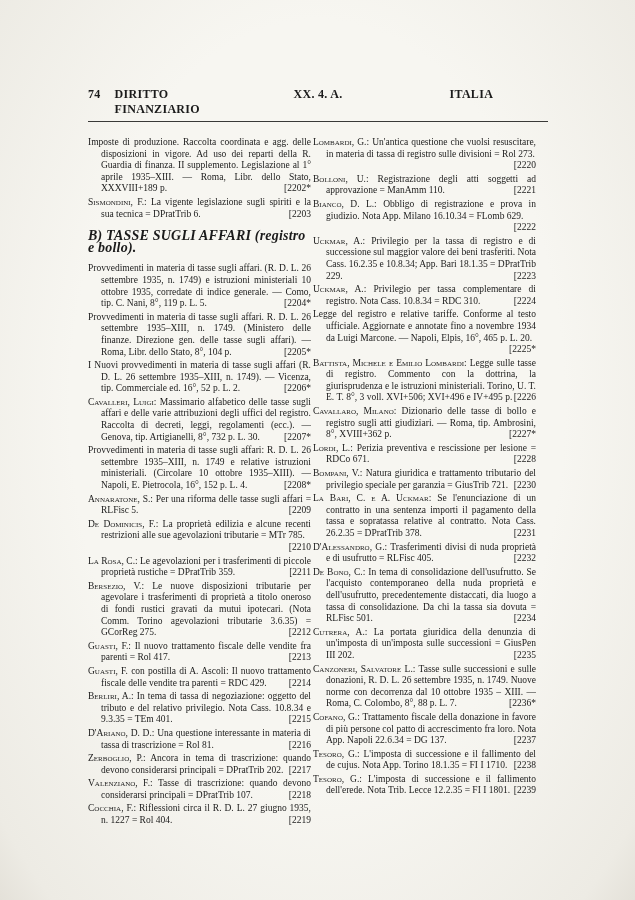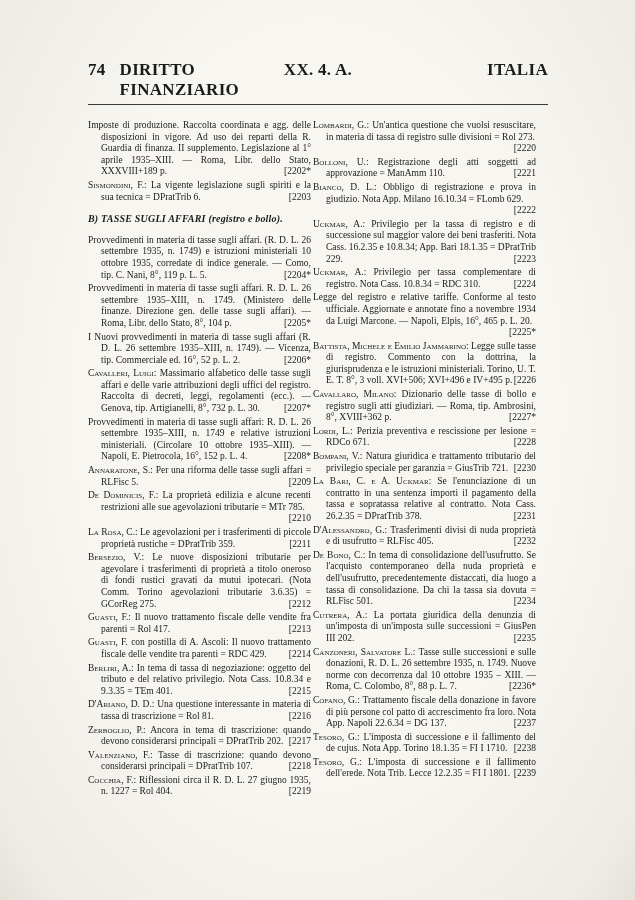--- a/index.html
+++ b/index.html
@@ -12,27 +12,27 @@
     width: 635px;
     height: 900px;
     background: radial-gradient(ellipse at 50% 45%, #f7f6f1 55%, #edebe4 92%, #e4e1d9 100%);
     color: #1b1b1b;
     padding: 60px 87px 0 88px;
     overflow: hidden;
   }
   .page-header {
     display: flex;
     align-items: baseline;
-    font-size: 17px;
+    font-size: 12px;
     font-weight: bold;
     letter-spacing: 0.3px;
   }
   .hdr-left { display: flex; gap: 14px; flex: 1; }
   .hdr-center { flex: 1; text-align: center; }
-  .hdr-right { flex: 1; text-align: right; }
+  .hdr-right { flex: 1; text-align: center; margin-top: 27px; }
   .header-rule {
     border-bottom: 1.2px solid #3a3a38;
     margin-top: 4px;
   }
   .columns {
     display: flex;
     gap: 2px;
     margin-top: 15px;
   }
   .col {
@@ -45,21 +45,21 @@
     padding-left: 13px;
     text-indent: -13px;
     margin-bottom: 2px;
     overflow: hidden; 
   }
   .entry .author { font-variant: small-caps; }
   .entry .ref { float: right; padding-left: 6px; }
   .section-heading {
     font-weight: bold;
     font-style: italic;
-    font-size: 10px;
+    font-size: 14px;
     margin: 10px 0 10px 0;
     letter-spacing: 0.2px;
   }
 </style>
 </head>
 <body>
 
 <div class="page">
 
   <div class="page-header">
@@ -95,21 +95,21 @@
         <div class="entry"><span class="author">Valenziano, F.:</span><span> Tasse di trascrizione: quando devono considerarsi principali = DPratTrib 107.</span><span class="ref">[2218</span></div>
         <div class="entry"><span class="author">Cocchia, F.:</span><span> Riflessioni circa il R. D. L. 27 giugno 1935, n. 1227 = Rol 404.</span><span class="ref">[2219</span></div>
       </div>
     <div class="col" id="col-right">
         <div class="entry"><span class="author">Lombardi, G.:</span><span> Un'antica questione che vuolsi resuscitare, in materia di tassa di registro sulle divisioni = Rol 273.</span><span class="ref">[2220</span></div>
         <div class="entry"><span class="author">Bolloni, U.:</span><span> Registrazione degli atti soggetti ad approvazione = ManAmm 110.</span><span class="ref">[2221</span></div>
         <div class="entry"><span class="author">Bianco, D. L.:</span><span> Obbligo di registrazione e prova in giudizio. Nota App. Milano 16.10.34 = FLomb 629.</span><span class="ref">[2222</span></div>
         <div class="entry"><span class="author">Uckmar, A.:</span><span> Privilegio per la tassa di registro e di successione sul maggior valore dei beni trasferiti. Nota Cass. 16.2.35 e 10.8.34; App. Bari 18.1.35 = DPratTrib 229.</span><span class="ref">[2223</span></div>
         <div class="entry"><span class="author">Uckmar, A.:</span><span> Privilegio per tassa complementare di registro. Nota Cass. 10.8.34 = RDC 310.</span><span class="ref">[2224</span></div>
         <div class="entry"><span class="author"></span><span>Legge del registro e relative tariffe. Conforme al testo ufficiale. Aggiornate e annotate fino a novembre 1934 da Luigi Marcone. — Napoli, Elpis, 16°, 465 p. L. 20.</span><span class="ref">[2225*</span></div>
-        <div class="entry"><span class="author">Battista, Michele e Emilio Jammarino:</span><span> Legge sulle tasse di registro. Commento con la dottrina, la giurisprudenza e le istruzioni ministeriali. Torino, U. T. E. T. 8°, 3 voll. XVI+506; XVI+496 e IV+495 p.</span><span class="ref">[2226</span></div>
+        <div class="entry"><span class="author">Battista, Michele e Emilio Lombardi:</span><span> Legge sulle tasse di registro. Commento con la dottrina, la giurisprudenza e le istruzioni ministeriali. Torino, U. T. E. T. 8°, 3 voll. XVI+506; XVI+496 e IV+495 p.</span><span class="ref">[2226</span></div>
         <div class="entry"><span class="author">Cavallaro, Milano:</span><span> Dizionario delle tasse di bollo e registro sugli atti giudiziari. — Roma, tip. Ambrosini, 8°, XVIII+362 p.</span><span class="ref">[2227*</span></div>
         <div class="entry"><span class="author">Lordi, L.:</span><span> Perizia preventiva e rescissione per lesione = RDCo 671.</span><span class="ref">[2228</span></div>
         <div class="entry"><span class="author">Bompani, V.:</span><span> Natura giuridica e trattamento tributario del privilegio speciale per garanzia = GiusTrib 721.</span><span class="ref">[2230</span></div>
         <div class="entry"><span class="author">La Bari, C. e A. Uckmar:</span><span> Se l'enunciazione di un contratto in una sentenza importi il pagamento della tassa e sopratassa relative al contratto. Nota Cass. 26.2.35 = DPratTrib 378.</span><span class="ref">[2231</span></div>
         <div class="entry"><span class="author">D'Alessandro, G.:</span><span> Trasferimenti divisi di nuda proprietà e di usufrutto = RLFisc 405.</span><span class="ref">[2232</span></div>
         <div class="entry"><span class="author">De Bono, C.:</span><span> In tema di consolidazione dell'usufrutto. Se l'acquisto contemporaneo della nuda proprietà e dell'usufrutto, precedentemente distaccati, dia luogo a tassa di consolidazione. Da chi la tassa sia dovuta = RLFisc 501.</span><span class="ref">[2234</span></div>
         <div class="entry"><span class="author">Cutrera, A.:</span><span> La portata giuridica della denunzia di un'imposta di un'imposta sulle successioni = GiusPen III 202.</span><span class="ref">[2235</span></div>
         <div class="entry"><span class="author">Canzoneri, Salvatore L.:</span><span> Tasse sulle successioni e sulle donazioni, R. D. L. 26 settembre 1935, n. 1749. Nuove norme con decorrenza dal 10 ottobre 1935 – XIII. — Roma, C. Colombo, 8°, 88 p. L. 7.</span><span class="ref">[2236*</span></div>
         <div class="entry"><span class="author">Cofano, G.:</span><span> Trattamento fiscale della donazione in favore di più persone col patto di accrescimento fra loro. Nota App. Napoli 22.6.34 = DG 137.</span><span class="ref">[2237</span></div>
         <div class="entry"><span class="author">Tesoro, G.:</span><span> L'imposta di successione e il fallimento del de cujus. Nota App. Torino 18.1.35 = FI I 1710.</span><span class="ref">[2238</span></div>

